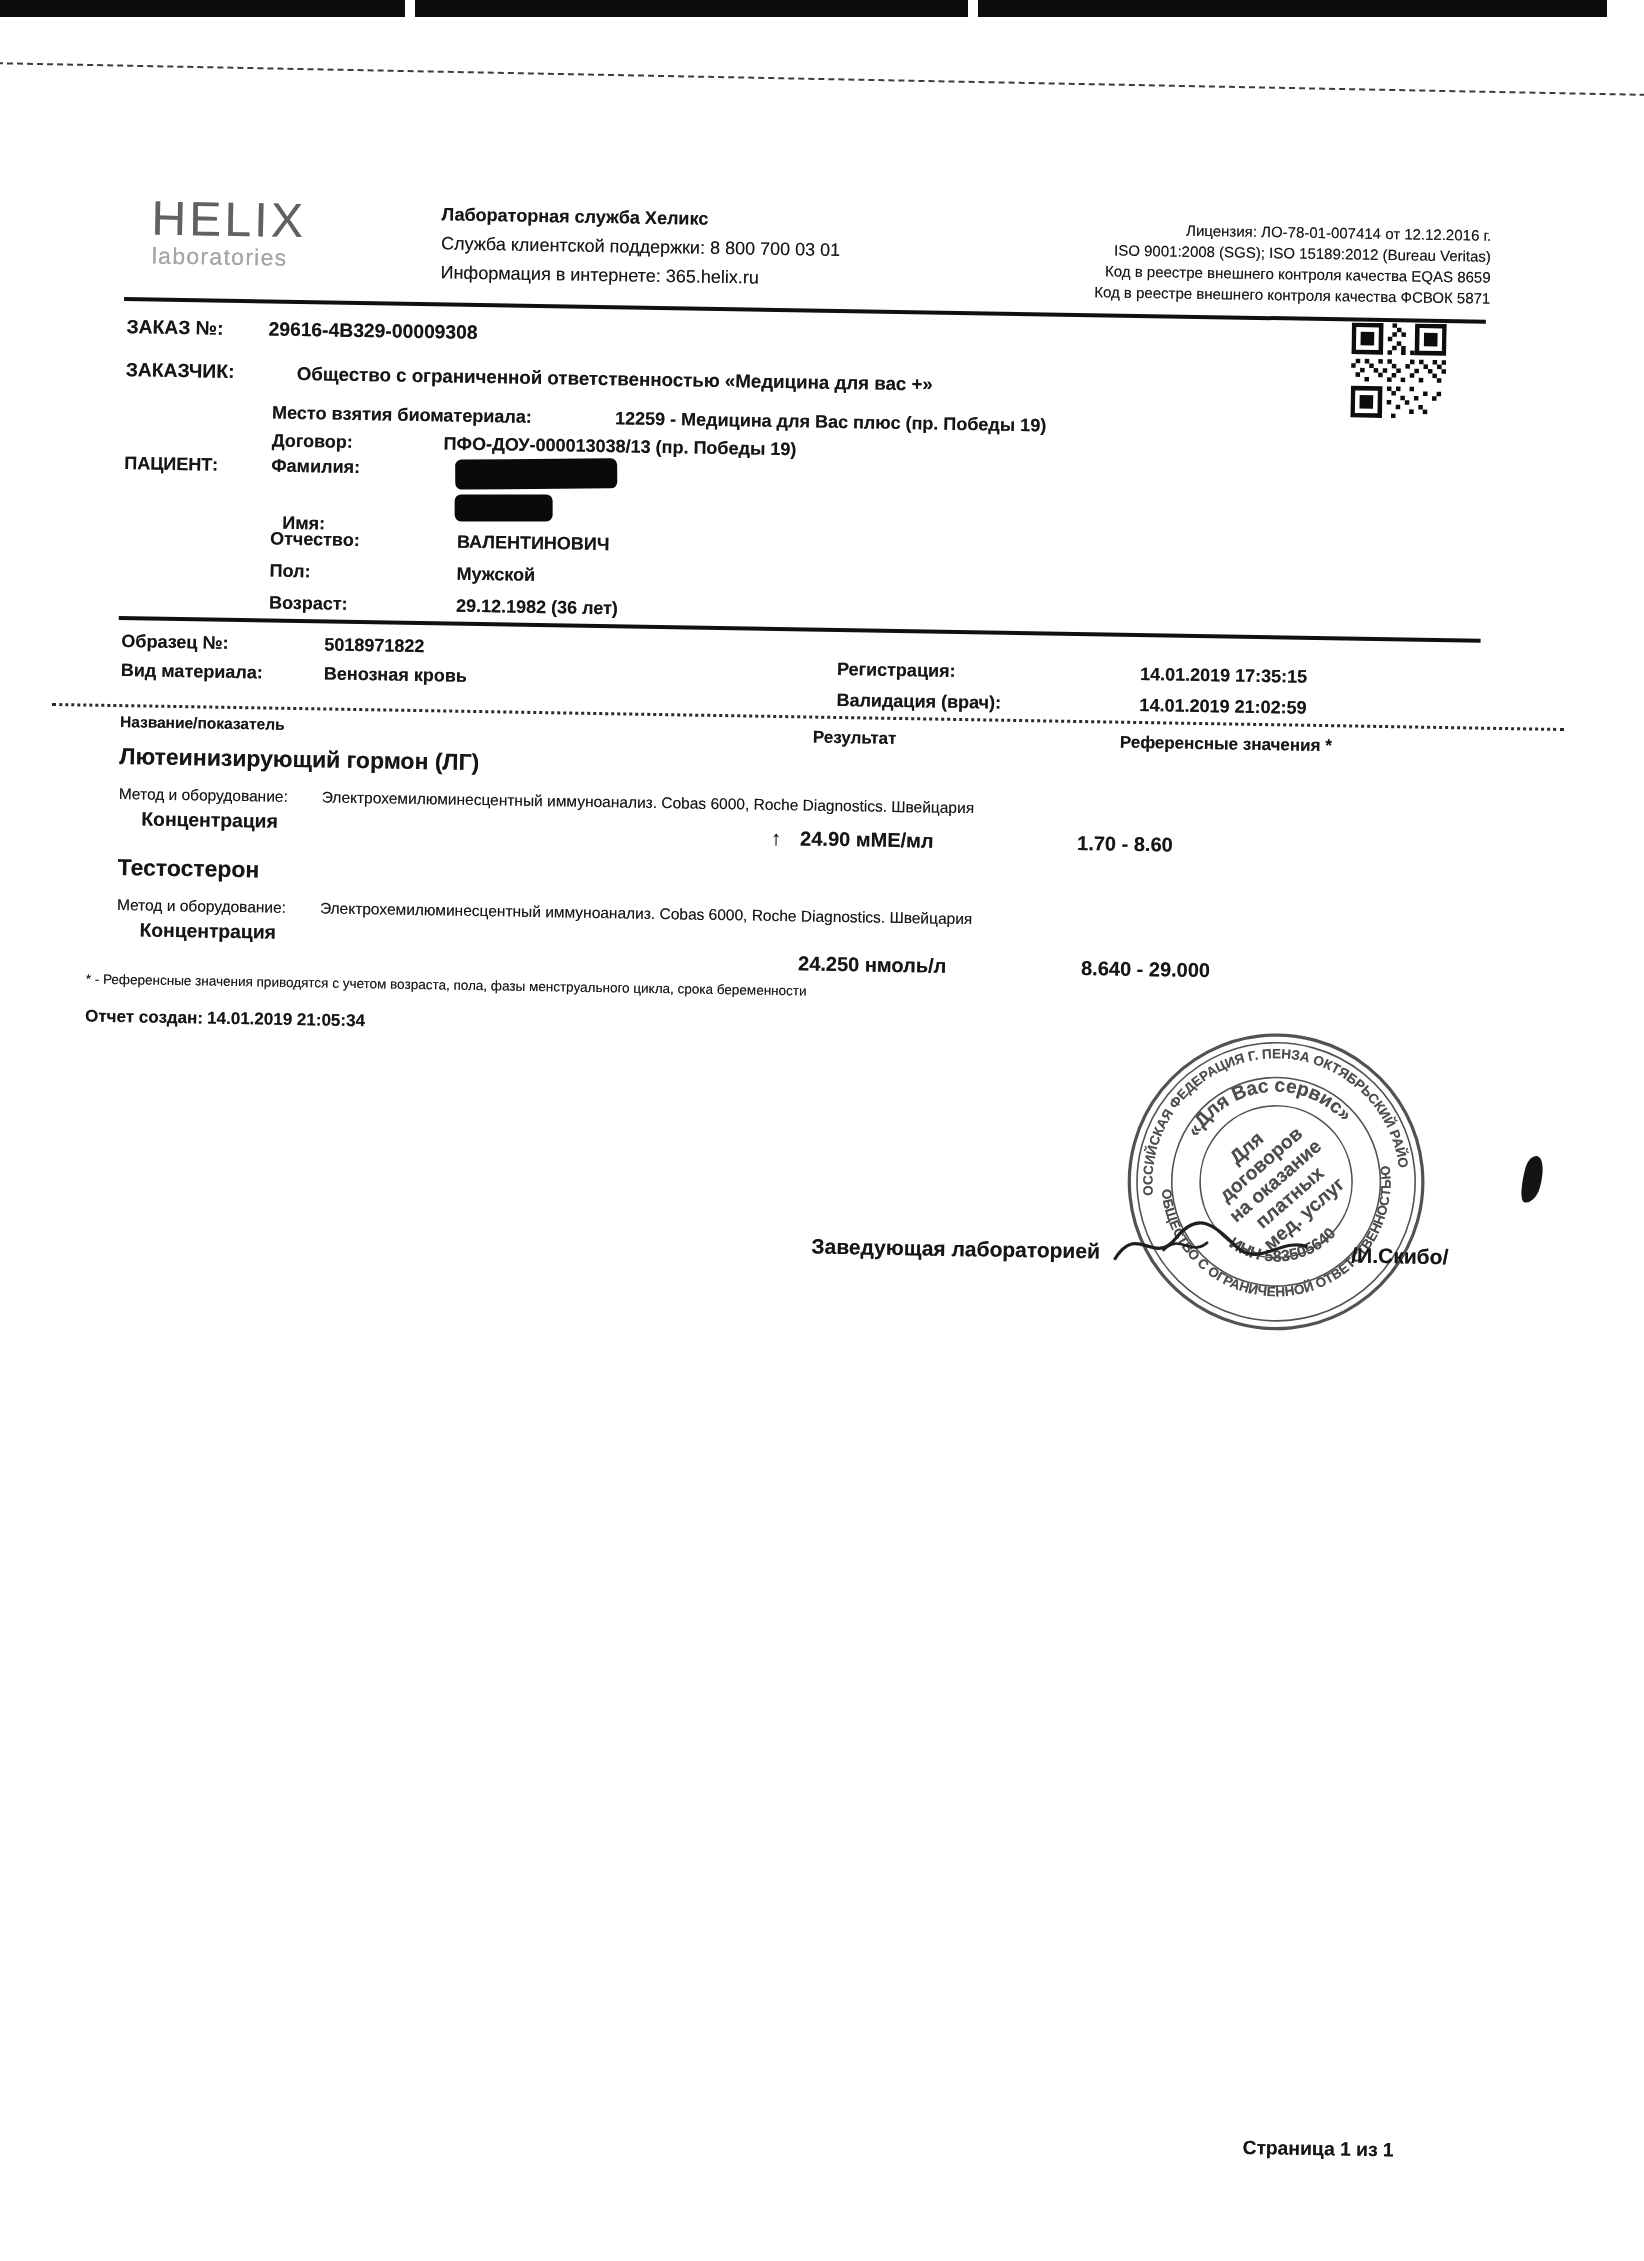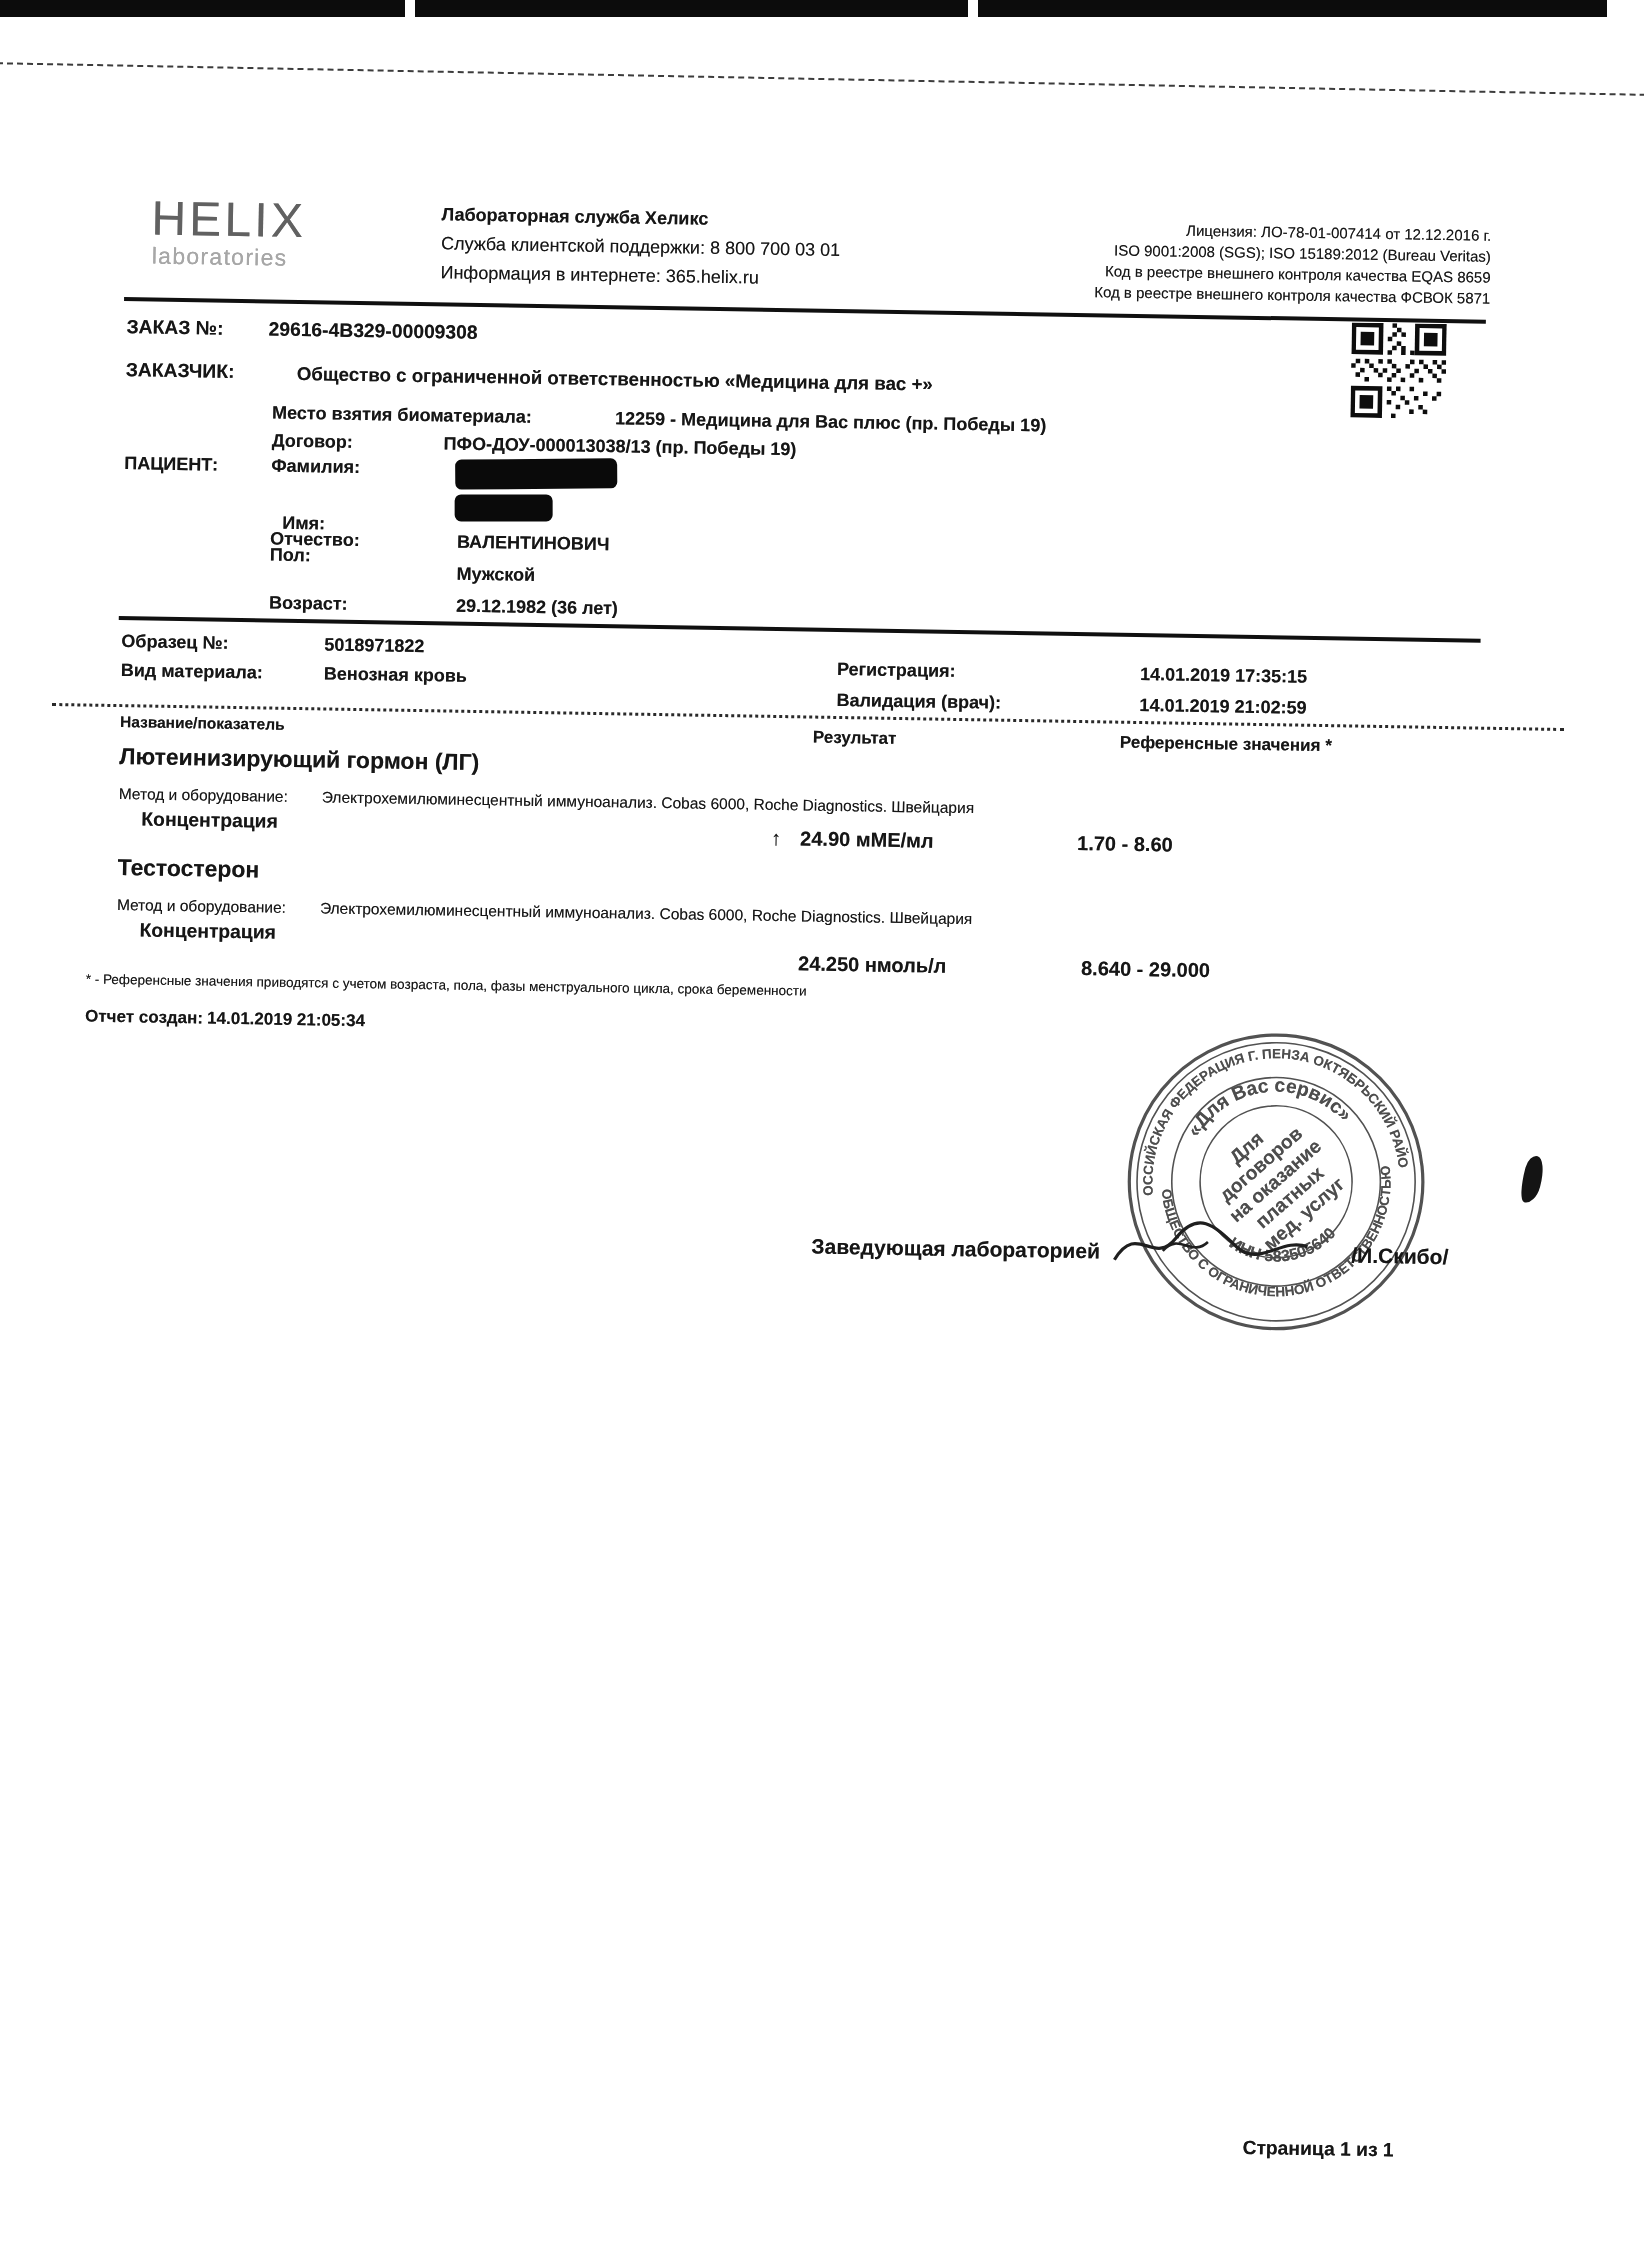--- a/index.html
+++ b/index.html
@@ -90,21 +90,21 @@
 
     <div class="abs lbl28" style="left:279px;top:451px;">Фамилия:</div>
     <div class="redact" style="left:463px;top:450px;width:162px;height:30px;transform:rotate(-1.4deg);"></div>
 
     <div class="abs lbl28" style="left:279px;top:508px;margin-left:12px;">Имя:</div>
     <div class="redact" style="left:463px;top:486px;width:98px;height:27px;transform:rotate(-1deg);"></div>
 
     <div class="abs lbl28" style="left:279px;top:524px;">Отчество:</div>
     <div class="abs val28" style="left:466px;top:524px;">ВАЛЕНТИНОВИЧ</div>
 
-    <div class="abs lbl28" style="left:279px;top:540px;">Пол:</div>
+    <div class="abs lbl28" style="left:279px;top:556px;">Пол:</div>
     <div class="abs val28" style="left:466px;top:556px;">Мужской</div>
 
     <div class="abs lbl28" style="left:279px;top:588px;">Возраст:</div>
     <div class="abs val28" style="left:466px;top:588px;">29.12.1982 (36 лет)</div>
 
     <div class="rule" style="left:129px;top:614px;width:1362px;"></div>
 
     <div class="abs lbl28" style="left:132px;top:629px;">Образец №:</div>
     <div class="abs val28" style="left:335px;top:629px;">5018971822</div>
 

